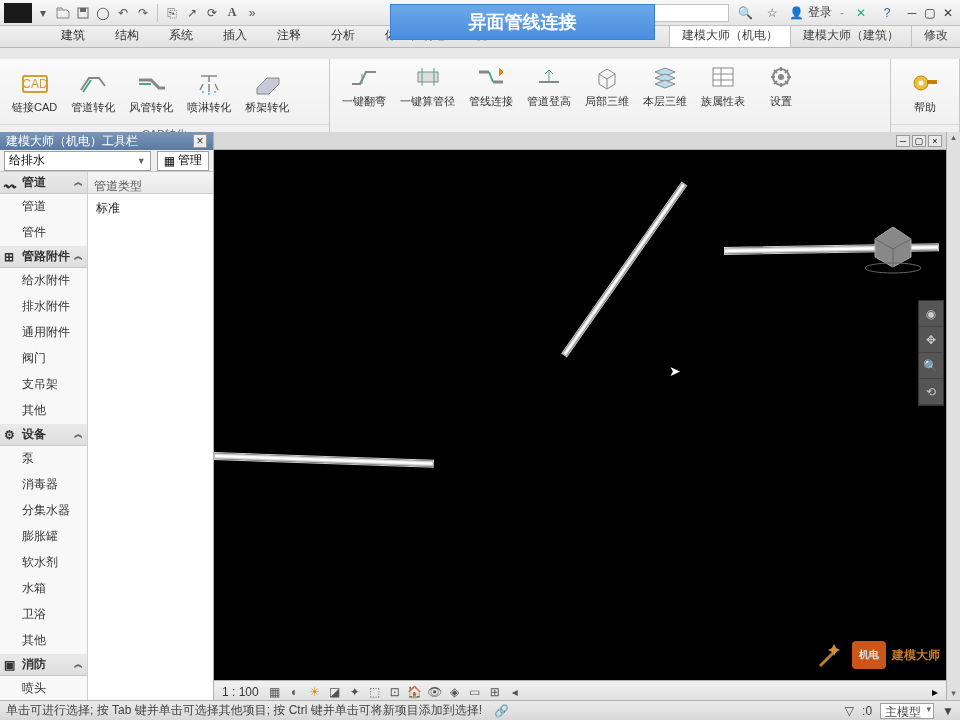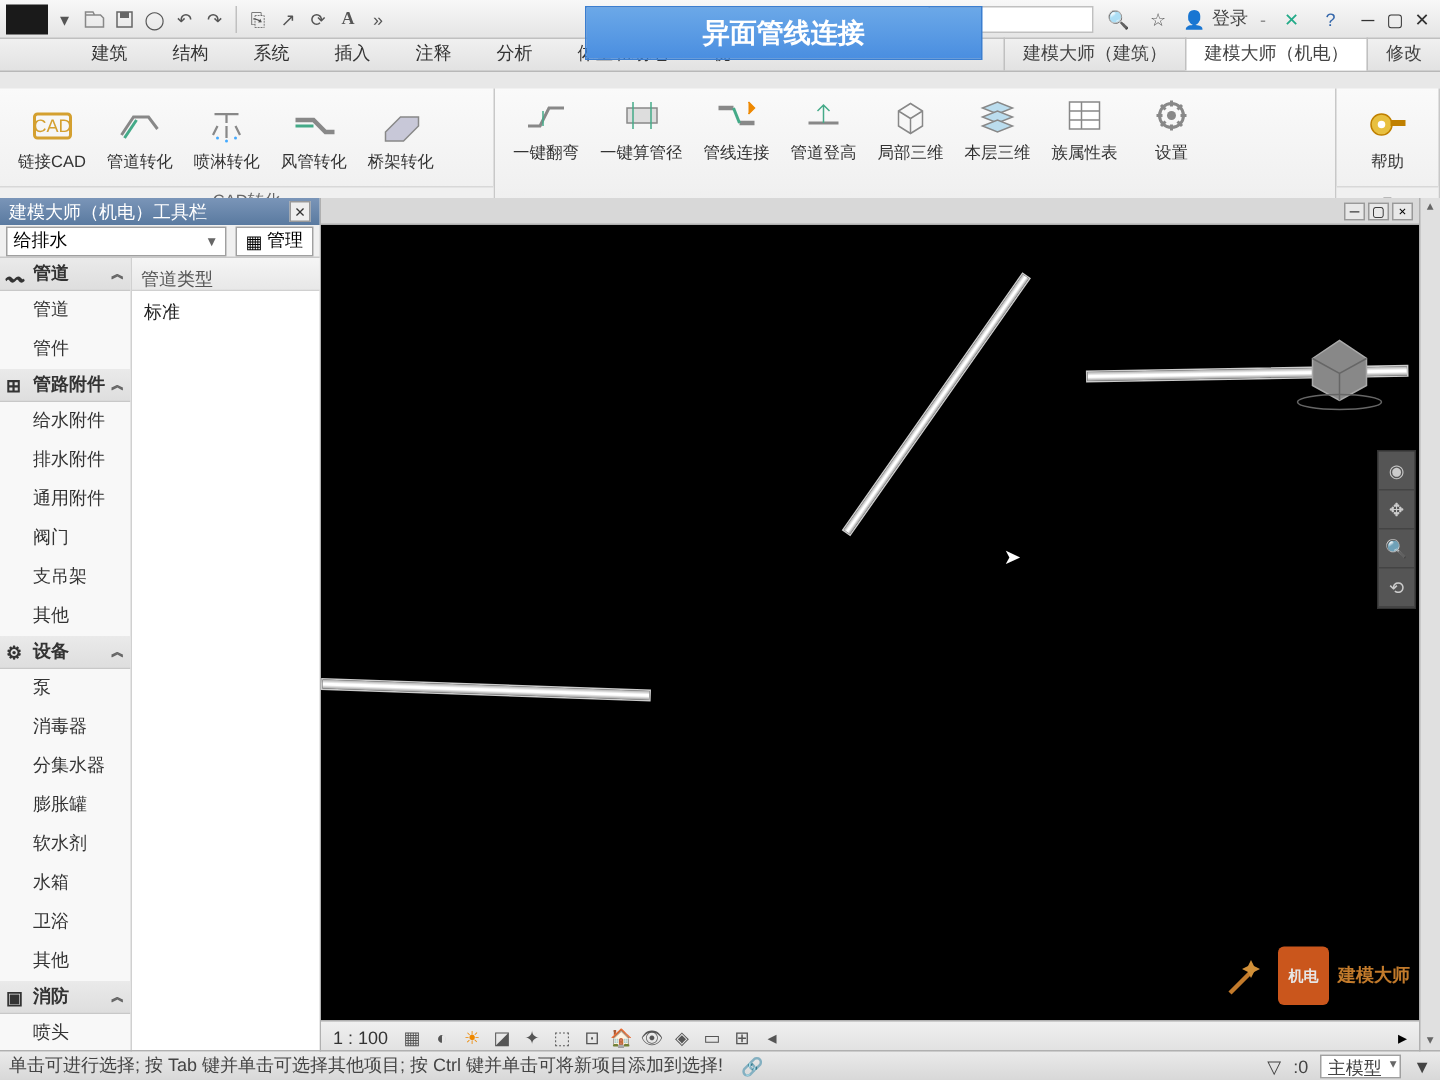--- a/index.html
+++ b/index.html
@@ -59,21 +59,21 @@
 .canvas { flex: 1; background: #000; position: relative; overflow: hidden; }
 .cursor-arrow { position: absolute; left: 455px; top: 213px; color: #fff; font-size: 14px; pointer-events: none; }
 
 .pipe { position: absolute; background: linear-gradient(180deg, #aaa 0%, #fff 40%, #fff 60%, #999 100%); border: 1px solid #ccc; }
 
 .nav-cube { position: absolute; right: 15px; top: 70px; width: 75px; height: 55px; }
 .side-toolbar { position: absolute; right: 2px; top: 150px; width: 26px; background: #555; border: 1px solid #333; }
 .side-toolbar .sbtn { width: 24px; height: 26px; border-bottom: 1px solid #444; display:flex; align-items:center; justify-content:center; color:#ccc; cursor:pointer; }
 
 .watermark { position: absolute; right: 6px; bottom: 10px; display: flex; align-items: center; gap: 6px; color: #d88830; font-size: 22px; font-weight: bold; opacity: 0.9; }
-.watermark .wm-icon { width: 34px; height: 39px; background: #e06020; border-radius: 4px; display:flex; align-items:center; justify-content:center; color:#fff; font-size:10px; }
+.watermark .wm-icon { width: 34px; height: 28px; background: #e06020; border-radius: 4px; display:flex; align-items:center; justify-content:center; color:#fff; font-size:10px; }
 
 .view-status { height: 22px; background: linear-gradient(#f0f0f0,#e0e0e0); border-top: 1px solid #b0b0b0; display: flex; align-items: center; padding: 0 8px; gap: 8px; }
 .view-status .scale { color: #333; }
 .view-status .icons { display: flex; gap: 4px; }
 .view-status .icons .i { width: 16px; height: 16px; display:flex; align-items:center; justify-content:center; cursor:pointer; color:#555; }
 .vs-scroll { flex:1; height:10px; position:relative; }
 
 
 .statusbar { position: absolute; bottom: 0; left: 0; right: 0; height: 20px; background: linear-gradient(#eaeaea,#d8d8d8); border-top: 1px solid #b0b0b0; display: flex; align-items: center; padding: 0 6px; gap: 12px; font-size: 11px; color: #444; }
 .statusbar .right { margin-left: auto; display: flex; align-items: center; gap: 8px; }
@@ -136,22 +136,22 @@
 <div class="tab-row">
   <div class="tab">建筑</div>
   <div class="tab">结构</div>
   <div class="tab">系统</div>
   <div class="tab">插入</div>
   <div class="tab">注释</div>
   <div class="tab">分析</div>
   <div class="tab">体量和场地</div>
   <div class="tab">视</div>
   <div class="tab-row-right">
+    <div class="tab-right active">建模大师（机电）</div>
     <div class="tab-right">建模大师（建筑）</div>
-    <div class="tab-right active">建模大师（机电）</div>
     <div class="tab-right">修改</div>
   </div>
 </div>
 
 <div class="ribbon">
   <div class="ribbon-group" style="flex:0 0 330px;">
     <div class="ribbon-items">
       <div class="ribbon-btn">
           <div class="ico">
             <svg width="32" height="26">
@@ -162,40 +162,40 @@
           <span class="lbl">链接CAD</span>
         </div>
       <div class="ribbon-btn">
           <div class="ico">
             <svg width="32" height="26">
               <path d="M4 20 L12 8 L22 8 L28 16" fill="none" stroke="#888" stroke-width="2"></path>
               <path d="M6 22 L14 10" stroke="#4a8" stroke-width="2"></path>
             </svg>
           </div>
           <span class="lbl">管道转化</span>
+        </div>
+      <div class="ribbon-btn">
+          <div class="ico">
+            <svg width="32" height="26">
+              <path d="M4 10 h12 l8 8 h6" fill="none" stroke="#888" stroke-width="3"></path>
+              <path d="M4 14 h12" stroke="#4a8" stroke-width="2"></path>
+            </svg>
+          </div>
+          <span class="lbl">风管转化</span>
         </div>
       <div class="ribbon-btn">
           <div class="ico">
             <svg width="32" height="26">
               <path d="M8 6 h16 M16 6 v6 M10 14 l-3 6 M16 14 v8 M22 14 l3 6" stroke="#888" stroke-width="1.5" fill="none"></path>
               <circle cx="10" cy="22" r="1" fill="#4af"></circle>
               <circle cx="16" cy="24" r="1" fill="#4af"></circle>
               <circle cx="22" cy="22" r="1" fill="#4af"></circle>
             </svg>
           </div>
           <span class="lbl">喷淋转化</span>
-        </div>
-      <div class="ribbon-btn">
-          <div class="ico">
-            <svg width="32" height="26">
-              <path d="M4 10 h12 l8 8 h6" fill="none" stroke="#888" stroke-width="3"></path>
-              <path d="M4 14 h12" stroke="#4a8" stroke-width="2"></path>
-            </svg>
-          </div>
-          <span class="lbl">风管转化</span>
         </div>
       <div class="ribbon-btn">
           <div class="ico">
             <svg width="32" height="26">
               <path d="M6 18 l10 -10 h12 v6 l-10 10 h-12 z" fill="#c8c8d8" stroke="#888"></path>
             </svg>
           </div>
           <span class="lbl">桥架转化</span>
         </div>
     </div>

